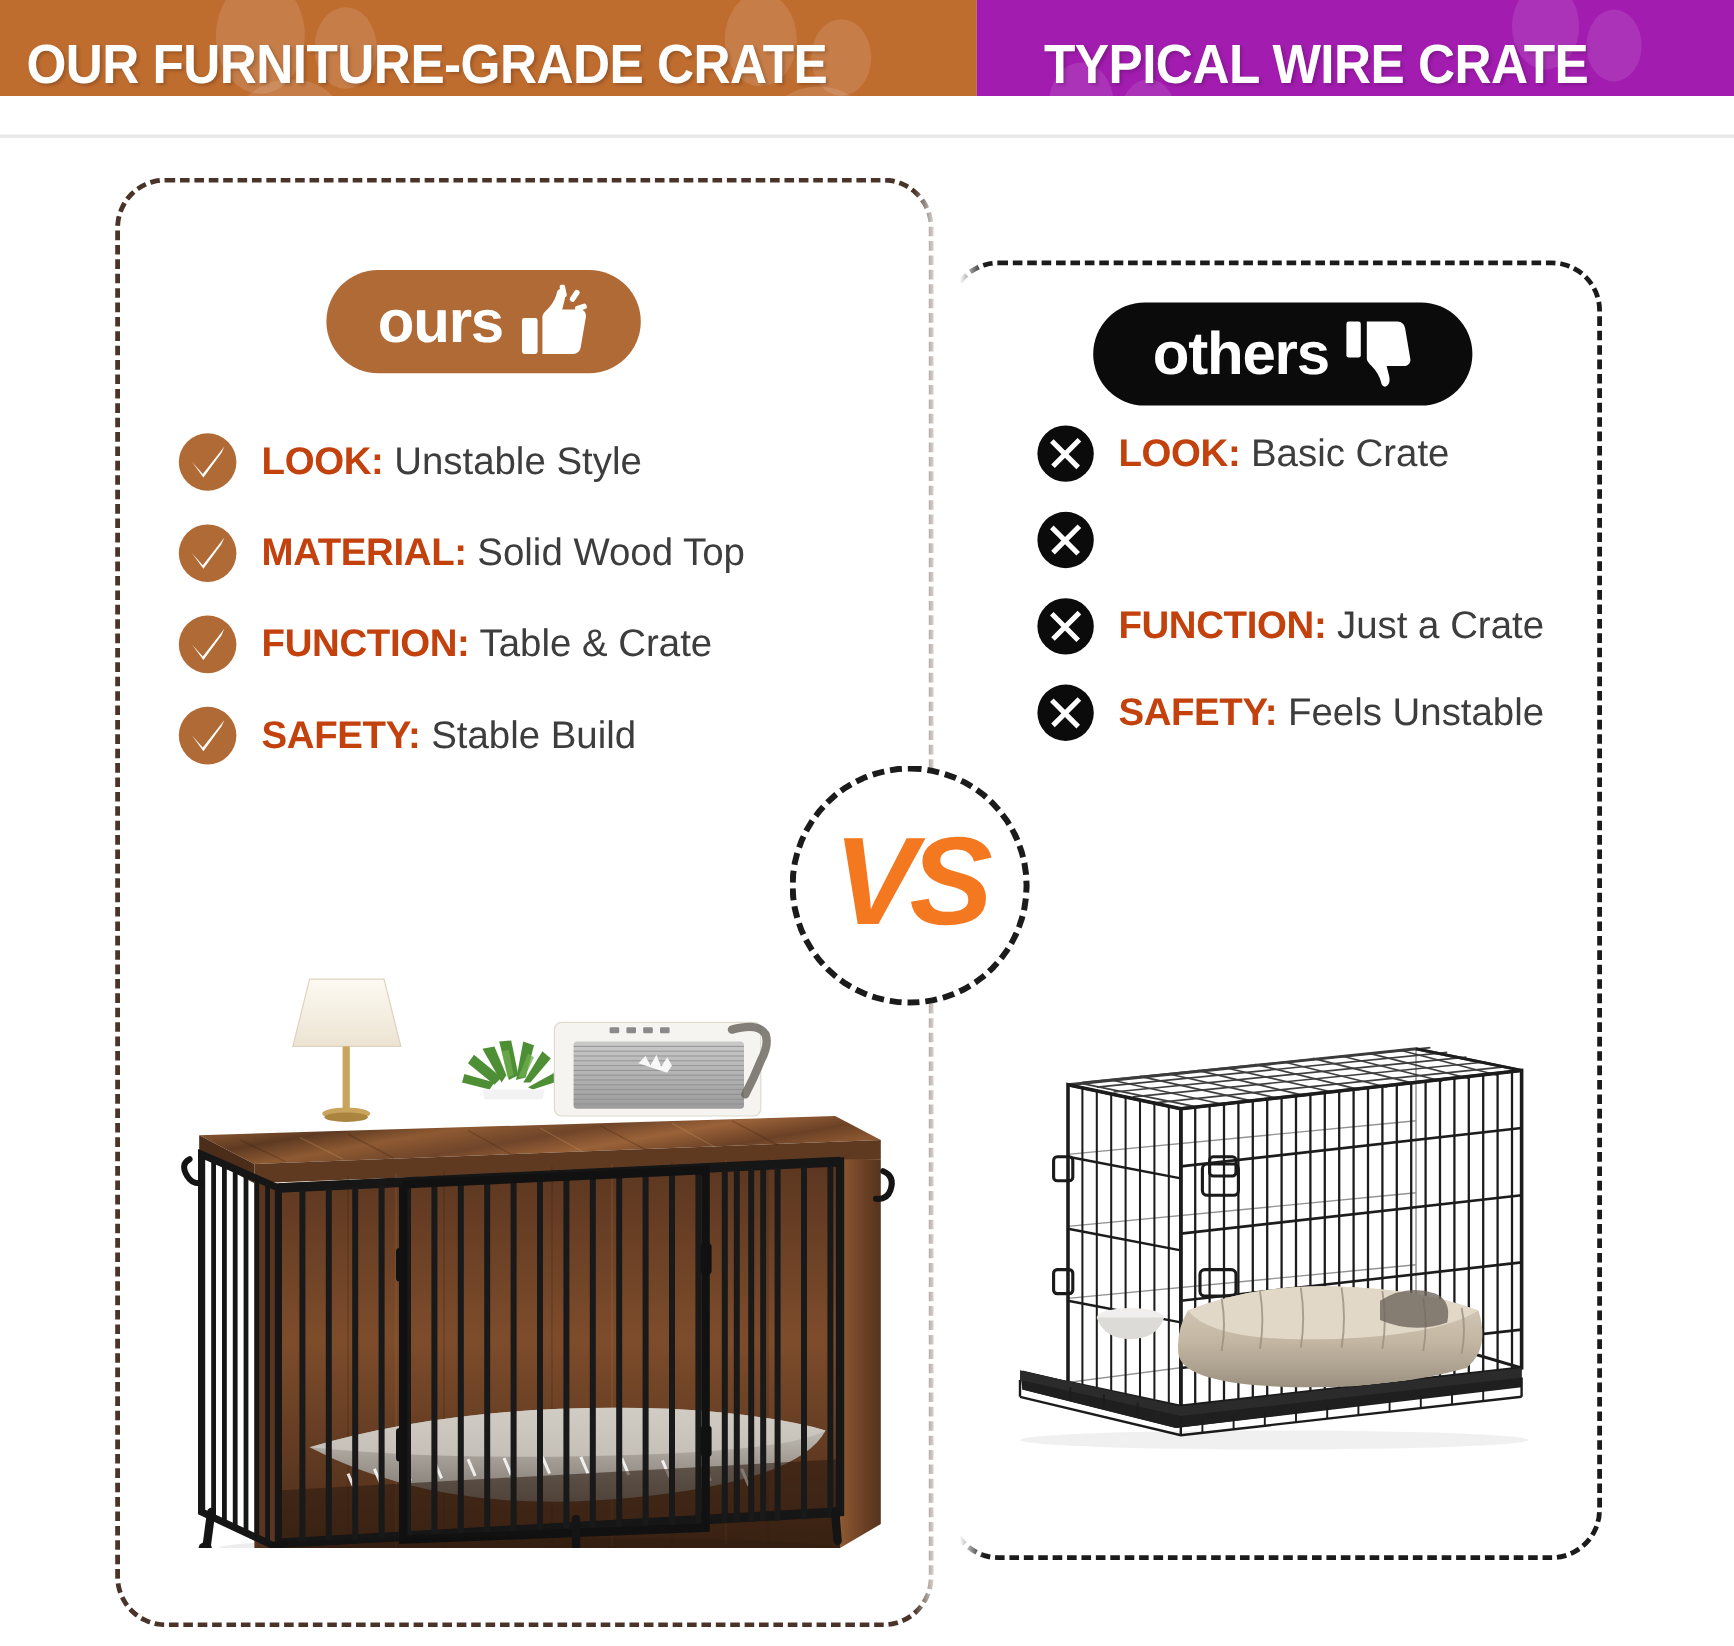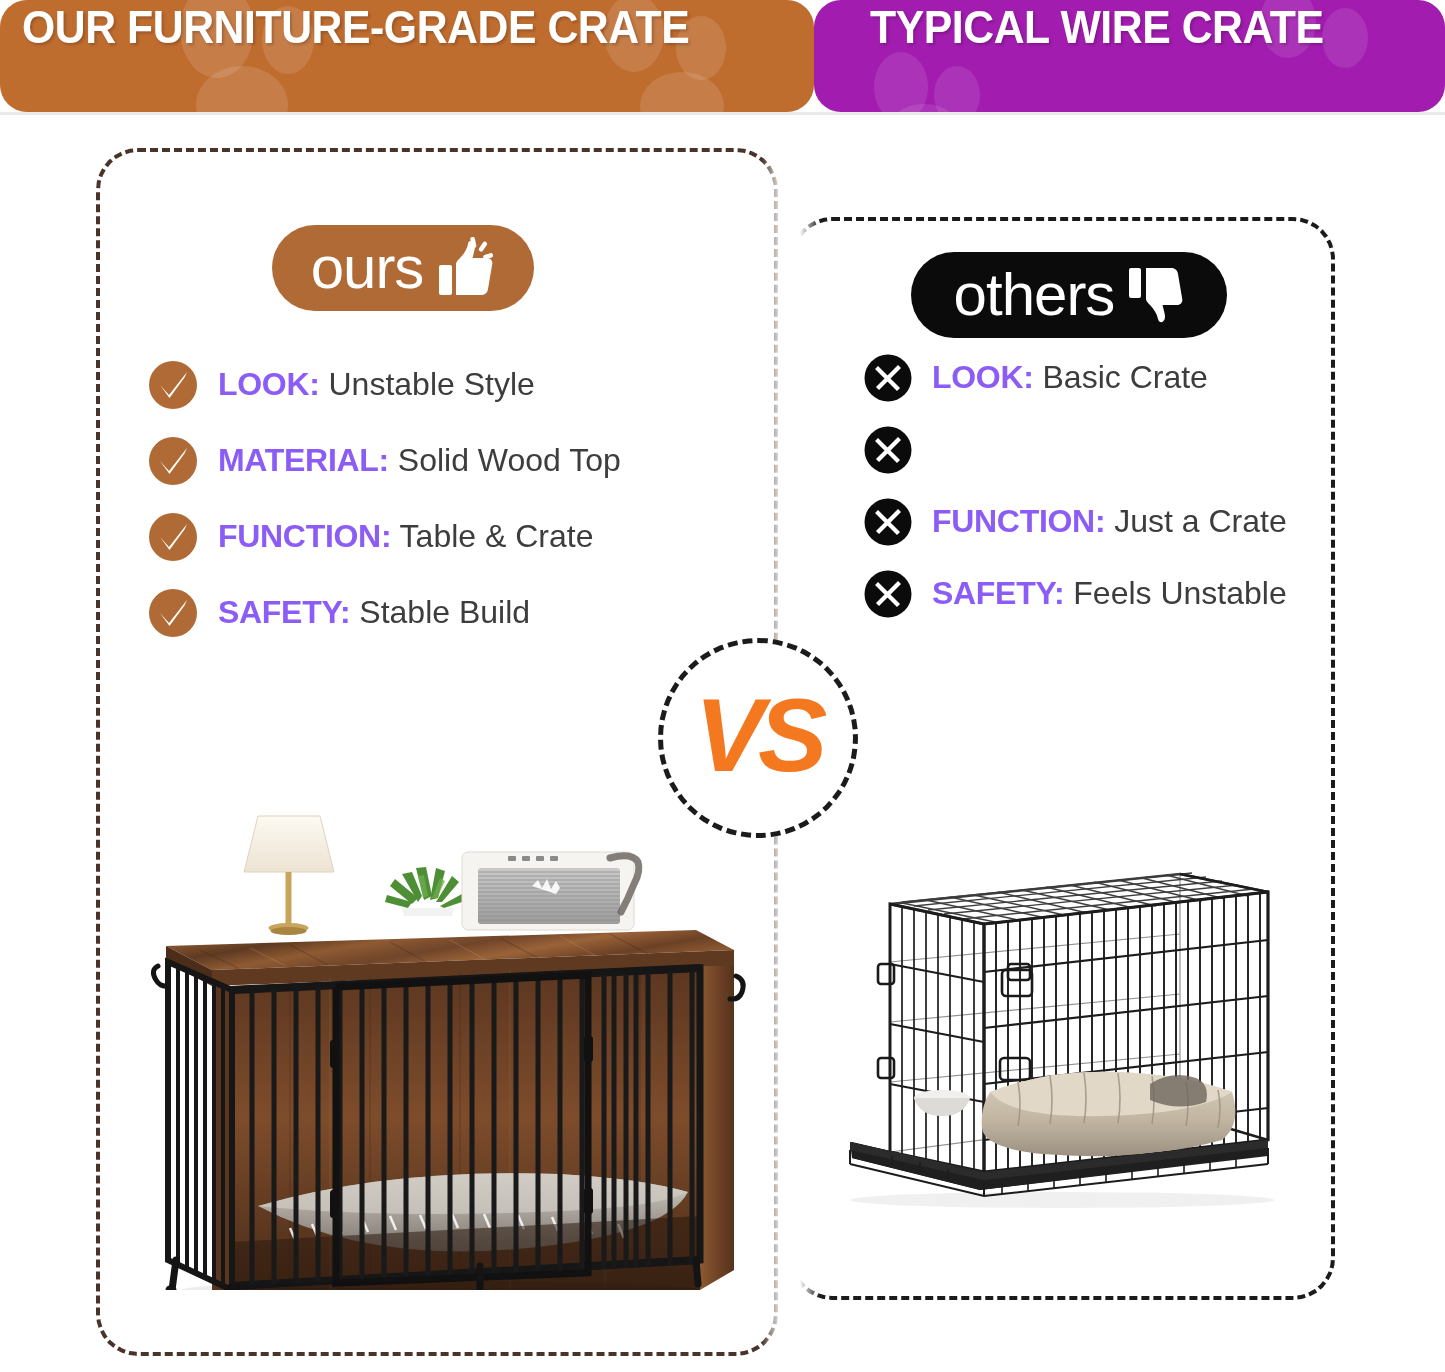--- a/index.html
+++ b/index.html
@@ -7,24 +7,23 @@
     width: 1445px; height: 1372px;
     background: #ffffff;
     font-family: "Liberation Sans", sans-serif;
     overflow: hidden;
   }
   .page { position: relative; width: 1445px; height: 1372px; background: #fff; }
 
   
   .header { position: absolute; left: 0; top: 0; width: 1445px; height: 112px; }
   .banner {
-    position: absolute; top: 0; height: 112px;
-    display: flex; align-items: flex-start;
+    position: absolute; top: 0; height: 80px;
+    display: flex; align-items: flex-end;
     overflow: hidden;
-    border-radius: 27px;
   }
   .banner-left { left: 0; width: 814px; background: #bf6c2f; }
   .banner-right { left: 814px; width: 631px; background: #a21caf; }
   .banner-title {
     position: relative; z-index: 3;
     color: #ffffff;
     font-weight: bold;
     font-size: 46px;
     letter-spacing: -0.5px;
     white-space: nowrap;
@@ -73,40 +72,40 @@
   .badge {
     position: absolute; z-index: 5;
     display: flex; align-items: center; justify-content: center;
     gap: 14px;
     border-radius: 999px;
     padding: 0 30px;
   }
   .badge-ours { left: 272px; top: 225px; width: 262px; height: 86px; background: #b06a36; }
   .badge-others { left: 911px; top: 252px; width: 316px; height: 86px; background: #0b0b0b; }
   .badge-label {
-    color: #ffffff; font-size: 60px; font-weight: normal;
+    color: #ffffff; font-size: 50px; font-weight: bold;
     letter-spacing: -1px; line-height: 1;
   }
   .badge-icon { display: block; }
 
   
   .features { position: absolute; z-index: 5; }
   .features-left { left: 148px; top: 360px; width: 580px; }
   .features-right { left: 864px; top: 354px; width: 500px; }
   .feature-row {
     display: flex; align-items: center;
     margin-bottom: 26px;
     white-space: nowrap;
   }
   .features-right .feature-row { margin-bottom: 24px; }
   .feat-icon { flex: 0 0 auto; margin-right: 20px; }
   .feat-text {
     font-size: 32px; color: #3a3a3a; line-height: 1.1;
   }
-  .feat-label { font-weight: bold; color: #8b5cf6; letter-spacing: -0.3px; }
+  .feat-label { font-weight: bold; color: #c2410c; letter-spacing: -0.3px; }
   .feat-value { font-weight: normal; color: #3d3d3d; }
 
   
   .vs-wrap {
     position: absolute; left: 658px; top: 638px;
     width: 200px; height: 200px; z-index: 8;
   }
   .vs-circle {
     position: absolute; inset: 0;
     border: 5px dashed #1b1b1b;

